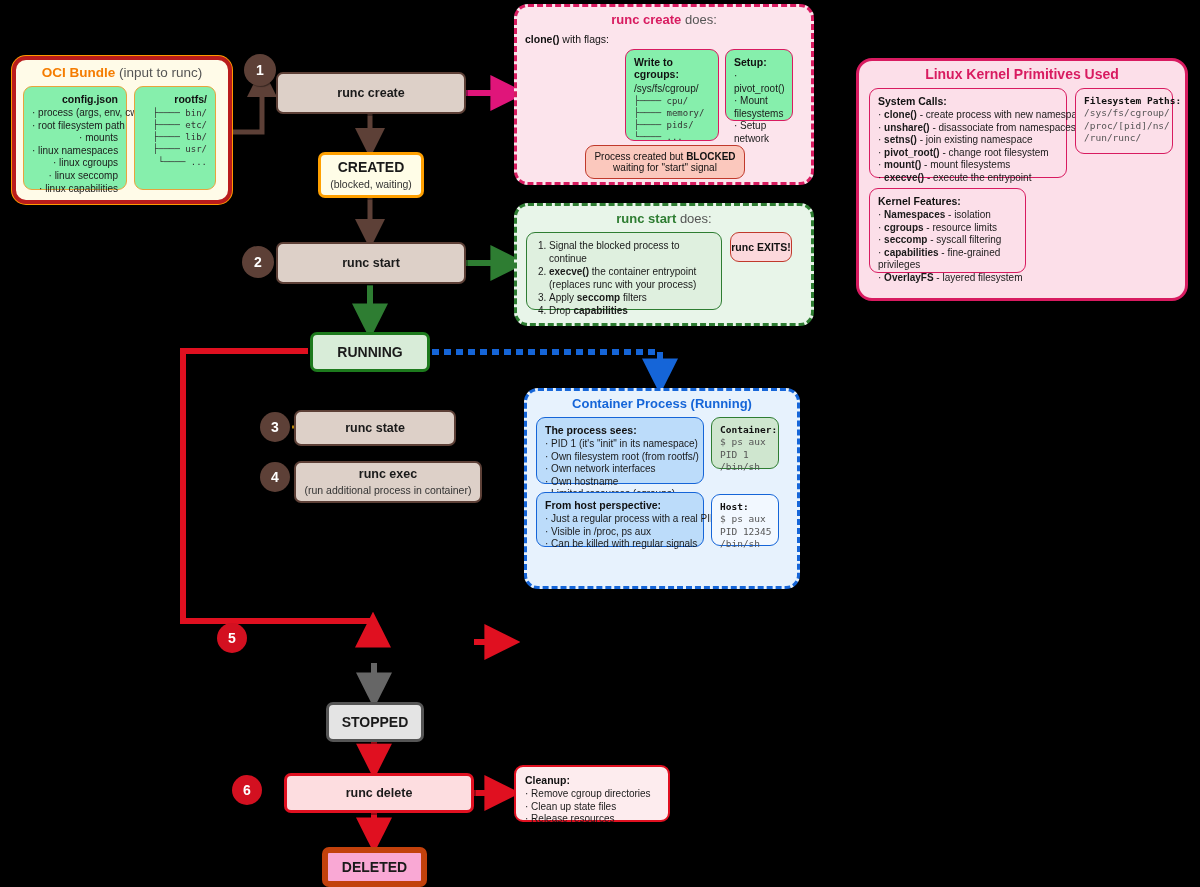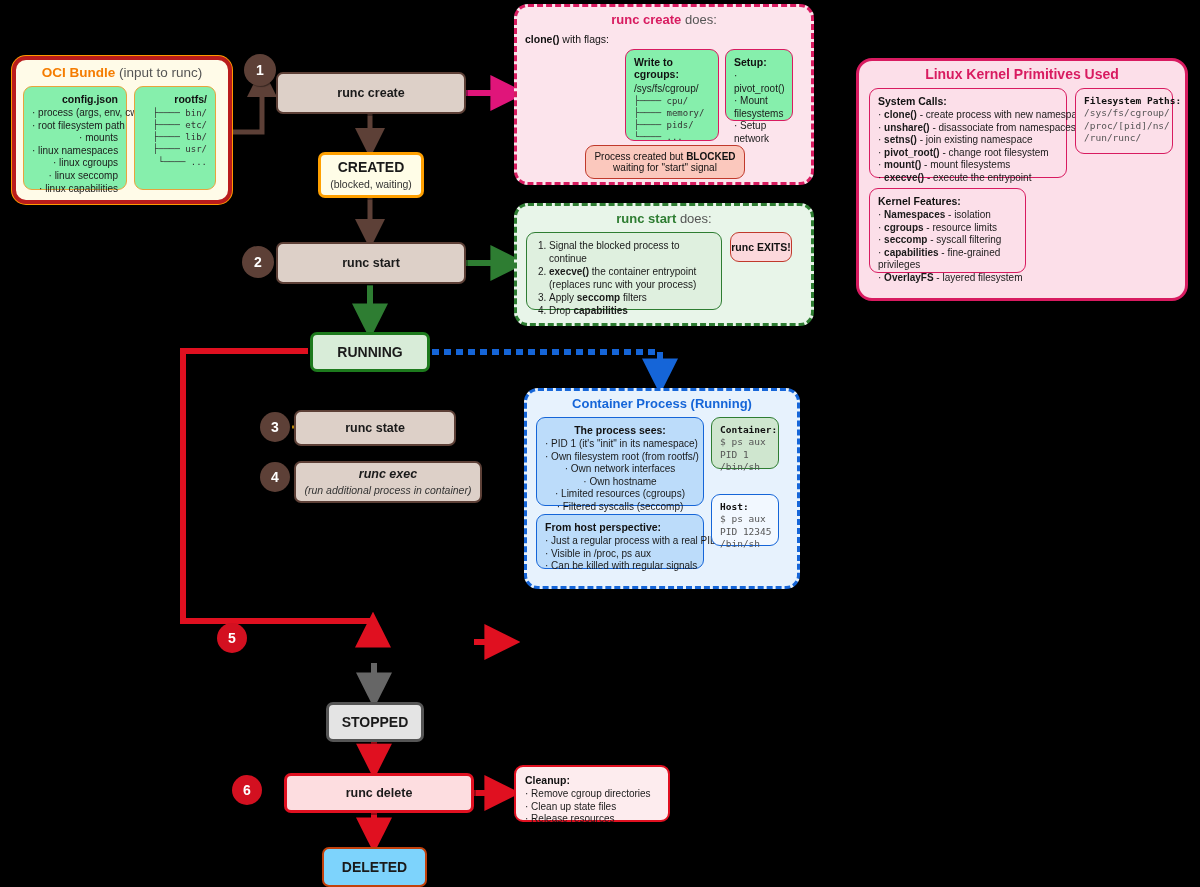--- a/index.html
+++ b/index.html
@@ -15,21 +15,21 @@
         align-items:center;justify-content:center;text-align:center;
         box-shadow:2px 2px 0 rgba(0,0,0,.35);}
   .node .t1{font-weight:bold;font-size:12.5px;color:#1a1a1a;line-height:1.2;}
   .node .t2{font-size:10.5px;color:#333;line-height:1.2;margin-top:2px;}
 
   .cmd{background:#ddd0c8;border:2.5px solid #5d4037;}
   .state-created{background:#fffde7;border:3px solid #ffa000;}
   .state-running{background:#d8ecd8;border:3px solid #1d7a1d;}
   .state-stopped{background:#e4e4e4;border:3px solid #555;}
   .kill{background:#fddde0;border:3px solid #e01020;}
-  .state-deleted{background:#7dd3fc;border:2px solid #c2410c;}
+  .state-deleted{background:#f9a8d4;border:6px solid #c2410c;}
 
   
   .badge{border-radius:50%;display:flex;align-items:center;justify-content:center;
          color:#fff;font-weight:bold;font-size:14px;
          box-shadow:1px 1px 1px rgba(0,0,0,.4);}
   .badge.brown{background:#5d4037;}
   .badge.red{background:#d31020;}
 
   
   .panel{border-radius:14px;box-sizing:border-box;}
@@ -185,21 +185,21 @@
   <div class="abs badge brown" style="left:260px;top:412px;width:30px;height:30px;">
       <span>3</span>
     </div>
   <div class="abs node cmd" style="left:294px;top:410px;width:162px;height:36px;">
     <div class="t1">runc state</div>
   </div>
 
   <div class="abs badge brown" style="left:260px;top:462px;width:30px;height:30px;">
       <span>4</span>
     </div>
-  <div class="abs node cmd" style="left:294px;top:461px;width:188px;height:42px;font-style:italic;">
+  <div class="abs node cmd" style="left:294px;top:461px;width:188px;height:42px;">
     <div class="t1">runc exec</div>
     <div class="t2">(run additional process in container)</div>
   </div>
 
   <div class="abs badge red" style="left:217px;top:623px;width:30px;height:30px;">
       <span>5</span>
     </div>
 
   <div class="abs node state-stopped" style="left:326px;top:702px;width:98px;height:40px;">
     <div class="t1" style="font-size:14px;">STOPPED</div>
@@ -269,21 +269,21 @@
       <div class="card card-exits" style="width:62px;height:30px;display:flex;align-items:center;justify-content:center;">
         <span style="font-size:10.5px;font-weight:bold;color:#111;white-space:nowrap;">runc EXITS!</span>
       </div>
     </div>
   </div>
 
   <div class="abs panel p-proc" style="left:524px;top:388px;width:276px;height:201px;">
     <div class="panel-title">Container Process (Running)</div>
     <div style="display:flex;gap:7px;padding:0 9px;align-items:flex-start;">
       <div style="display:flex;flex-direction:column;gap:8px;">
-        <div class="card card-blue" style="width:168px;height:89px;text-align:center;">
+        <div class="card card-blue" style="width:168px;height:67px;">
           <div class="hd">The process sees:</div>
           <ul class="lst">
             <li class="bullet">PID 1 (it's "init" in its namespace)</li>
             <li class="bullet">Own filesystem root (from rootfs/)</li>
             <li class="bullet">Own network interfaces</li>
             <li class="bullet">Own hostname</li>
             <li class="bullet">Limited resources (cgroups)</li>
             <li class="bullet">Filtered syscalls (seccomp)</li>
           </ul>
         </div>

